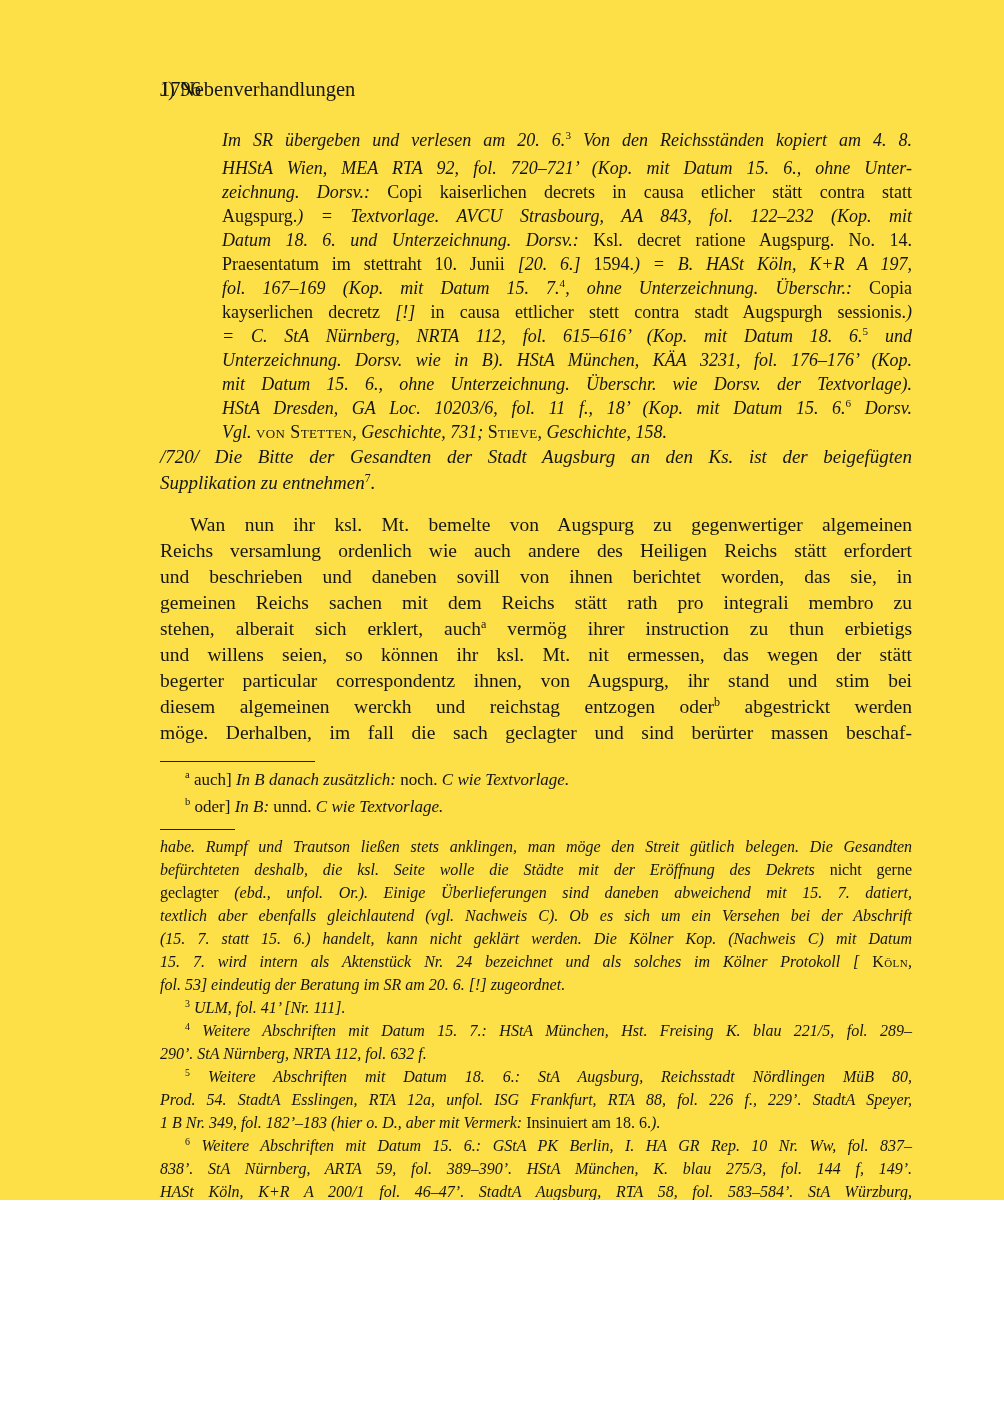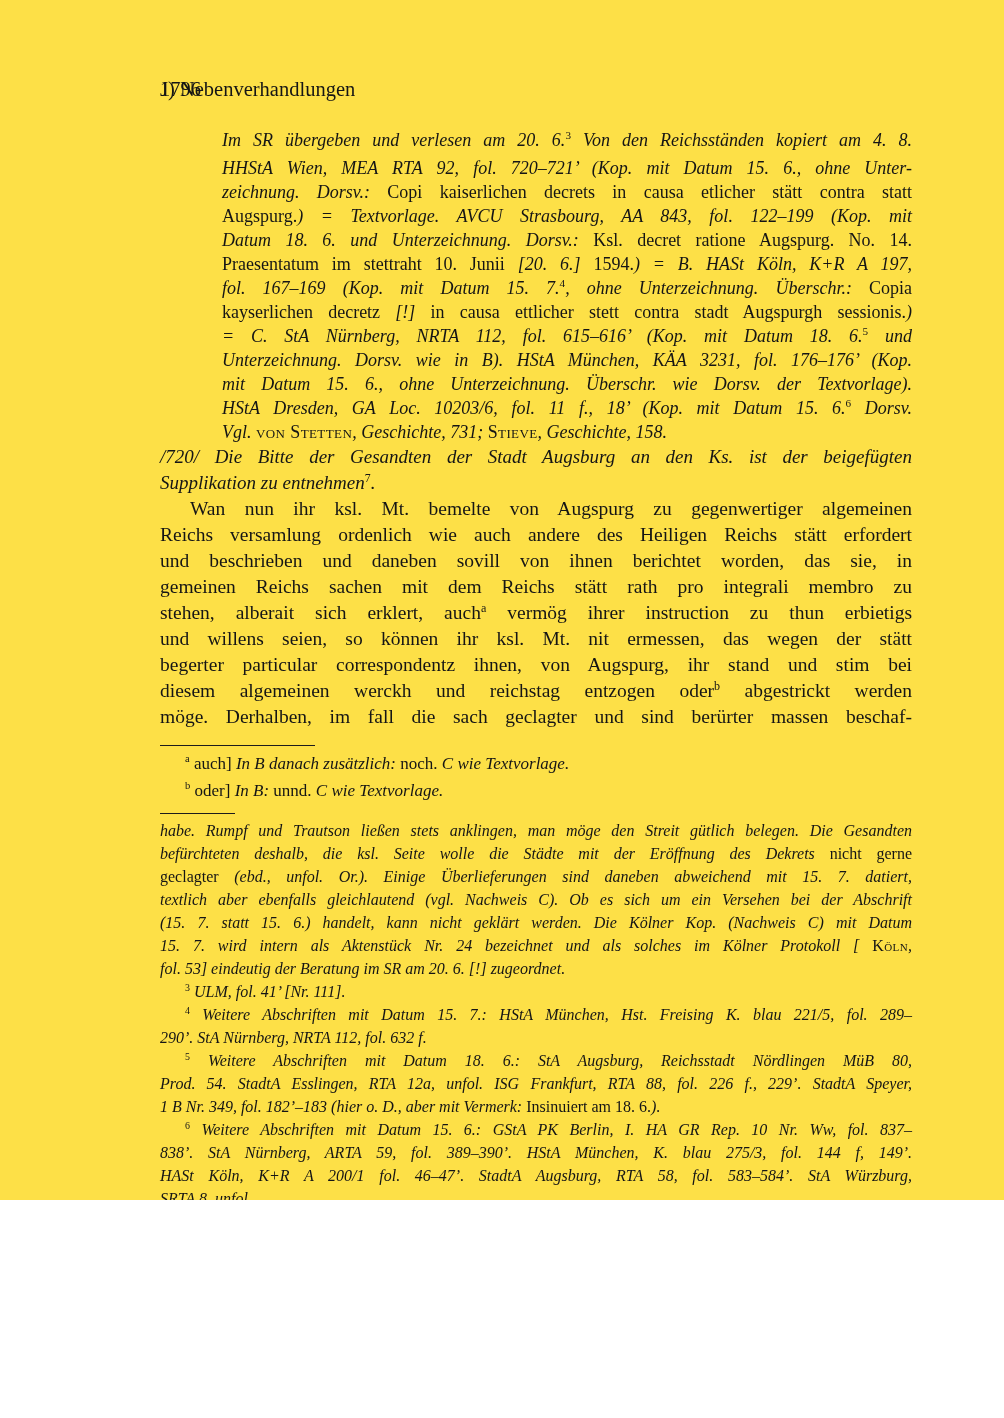--- a/index.html
+++ b/index.html
@@ -17,21 +17,21 @@
   .line{min-height:1em;}
   
   .s-i{font-style:italic;}
   .s-r{font-style:normal;}
   .s-sc{font-style:normal;font-variant:small-caps;letter-spacing:.4px;}
   .s-sup{font-style:normal;font-size:.62em;vertical-align:super;line-height:0;}
   
   .cite{margin-left:62px;font-size:18px;line-height:24px;}
   .ip{font-size:19px;line-height:26px;}
   .body{font-size:19.5px;line-height:26px;}
-  .ind{text-indent:30px;}
+  .ind{text-indent:30px;margin-top:16px;}
   .fnl{font-size:17px;line-height:27px;padding-left:25px;}
   .fn{font-size:16px;line-height:23px;}
   .fni{padding-left:25px;}
   .j{text-align:justify;text-align-last:justify;font-family:Liberation Serif, serif;}
   .mt-a{margin-top:26px;}
   .gap-b{margin-top:4px;}
   .gap-c{}
   .rule{height:0;border-top:1.5px solid #1c1c1c;}
   .rule-a{margin-top:15px;margin-bottom:4px;}
   .rule-b{margin-top:9px;margin-bottom:5px;}
@@ -42,21 +42,21 @@
 <div class="page">
   <div class="textcol">
     <div class="pagehead">
       <span class="pgnum">1796</span>
       <div class="rhead">J) Nebenverhandlungen</div>
     </div>
     <div>
         <div class="line cite j mt-a"><span class="s-i">Im SR übergeben und verlesen am 20. 6.</span><span class="s-sup">3</span><span class="s-i"> Von den Reichsständen kopiert am 4. 8.</span></div>
         <div class="line cite j gap-b"><span class="s-i">HHStA Wien, MEA RTA 92, fol. 720–721’ (Kop. mit Datum 15. 6., ohne Unter-</span></div>
         <div class="line cite j"><span class="s-i">zeichnung. Dorsv.:</span><span class="s-r"> Copi kaiserlichen decrets in causa etlicher stätt contra statt</span></div>
-        <div class="line cite j"><span class="s-r">Augspurg.</span><span class="s-i">) = Textvorlage. AVCU Strasbourg, AA 843, fol. 122–199 (Kop. mit</span></div>
+        <div class="line cite j"><span class="s-r">Augspurg.</span><span class="s-i">) = Textvorlage. AVCU Strasbourg, AA 843, fol. 122–232 (Kop. mit</span></div>
         <div class="line cite j"><span class="s-i">Datum 18. 6. und Unterzeichnung. Dorsv.:</span><span class="s-r"> Ksl. decret ratione Augspurg. No. 14.</span></div>
         <div class="line cite j"><span class="s-r">Praesentatum im stettraht 10. Junii </span><span class="s-i">[20. 6.]</span><span class="s-r"> 1594.</span><span class="s-i">) = B. HASt Köln, K+R A 197,</span></div>
         <div class="line cite j"><span class="s-i">fol. 167–169 (Kop. mit Datum 15. 7.</span><span class="s-sup">4</span><span class="s-i">, ohne Unterzeichnung. Überschr.:</span><span class="s-r"> Copia</span></div>
         <div class="line cite j"><span class="s-r">kayserlichen decretz </span><span class="s-i">[!]</span><span class="s-r"> in causa ettlicher stett contra stadt Augspurgh sessionis.</span><span class="s-i">)</span></div>
         <div class="line cite j"><span class="s-i">= C. StA Nürnberg, NRTA 112, fol. 615–616’ (Kop. mit Datum 18. 6.</span><span class="s-sup">5</span><span class="s-i"> und</span></div>
         <div class="line cite j"><span class="s-i">Unterzeichnung. Dorsv. wie in B). HStA München, KÄA 3231, fol. 176–176’ (Kop.</span></div>
         <div class="line cite j"><span class="s-i">mit Datum 15. 6., ohne Unterzeichnung. Überschr. wie Dorsv. der Textvorlage).</span></div>
         <div class="line cite j"><span class="s-i">HStA Dresden, GA Loc. 10203/6, fol. 11 f., 18’ (Kop. mit Datum 15. 6.</span><span class="s-sup">6</span><span class="s-i"> Dorsv.</span></div>
         <div class="line cite"><span class="s-i">Vgl. </span><span class="s-sc">von Stetten</span><span class="s-i">, Geschichte, 731; </span><span class="s-sc">Stieve</span><span class="s-i">, Geschichte, 158.</span></div>
         <div class="line ip j gap-c"><span class="s-i">/720/ Die Bitte der Gesandten der Stadt Augsburg an den Ks. ist der beigefügten</span></div>

